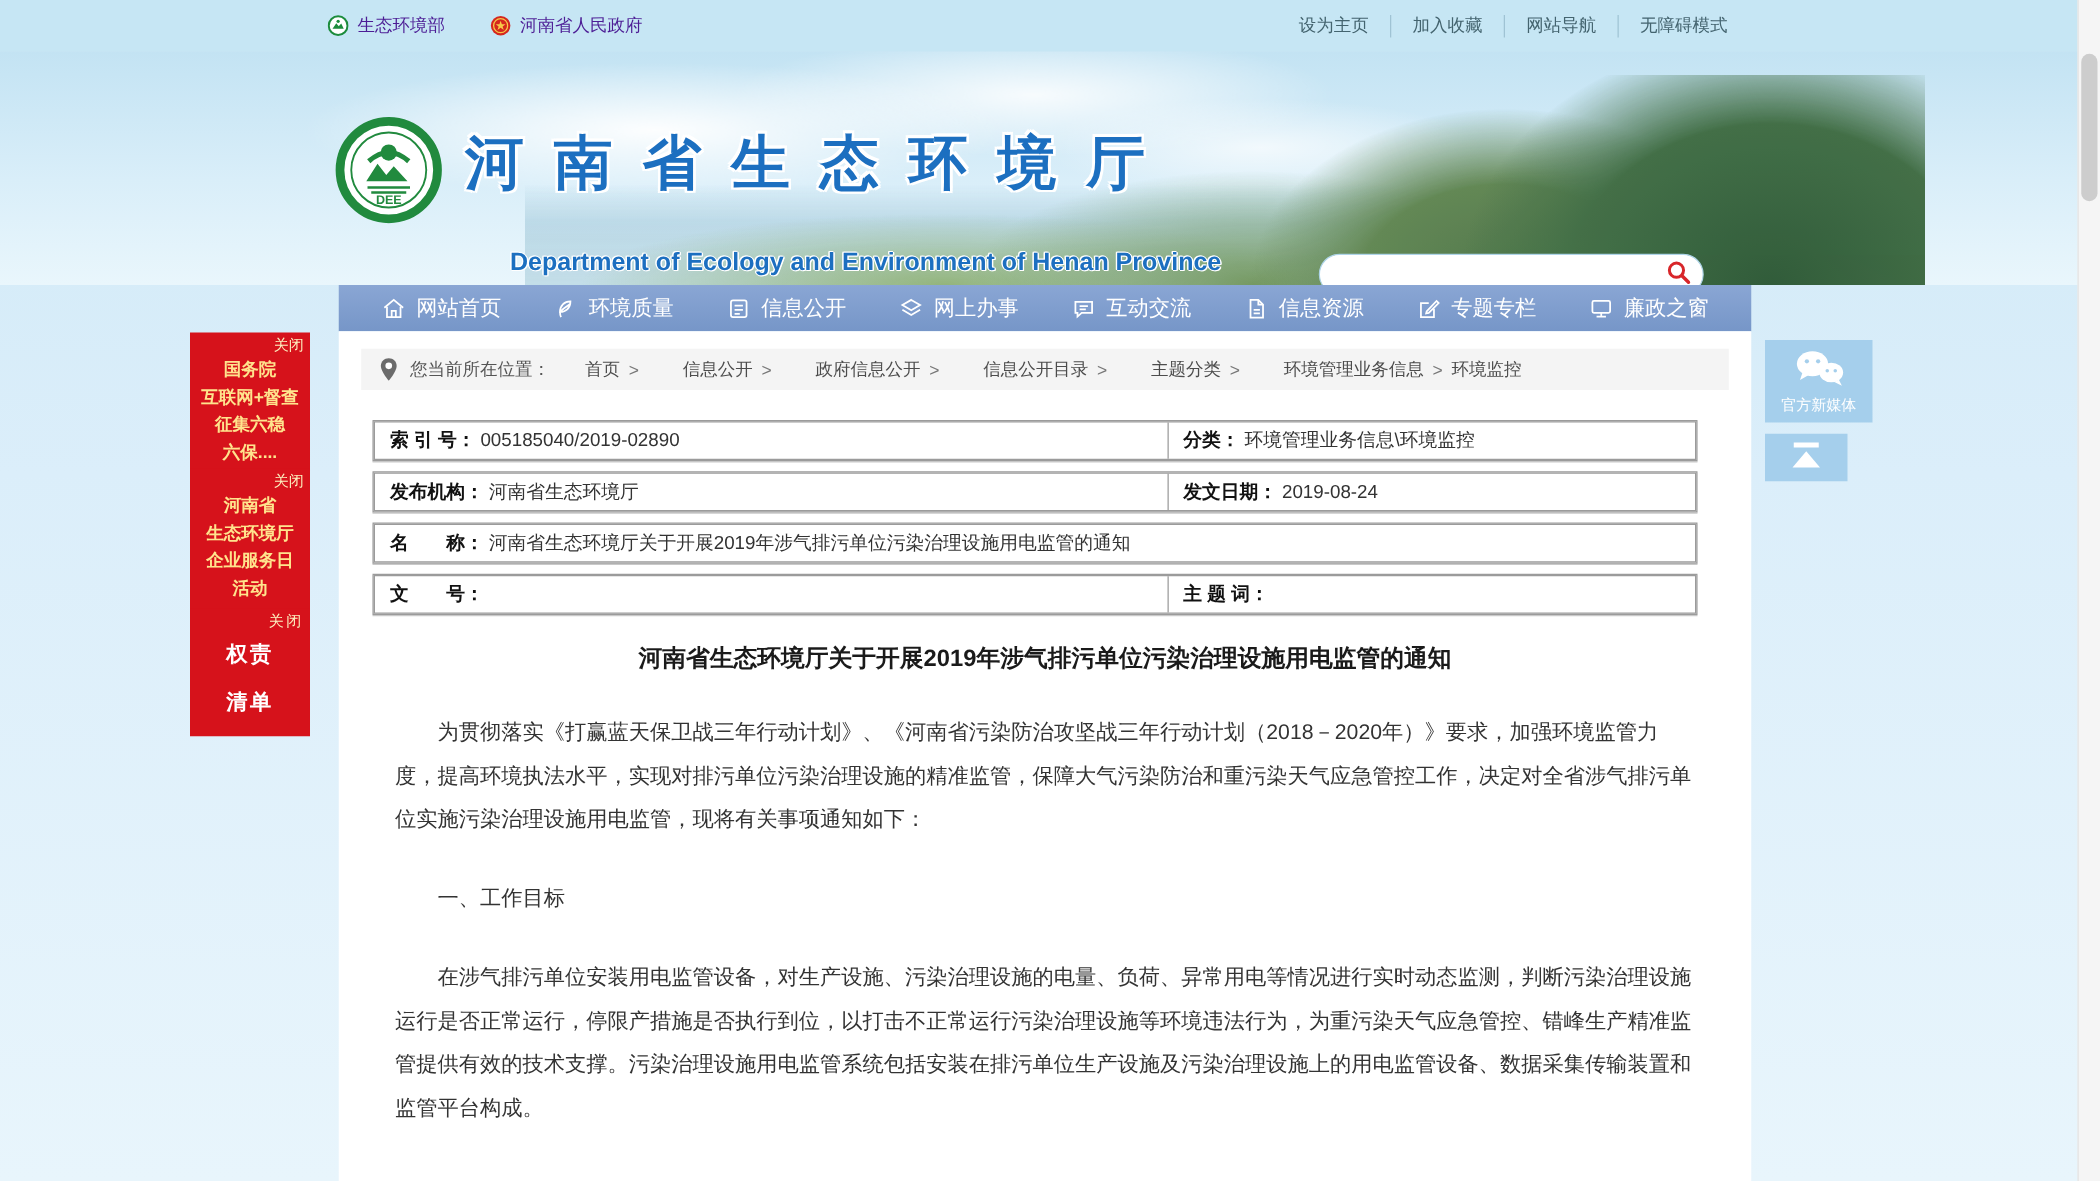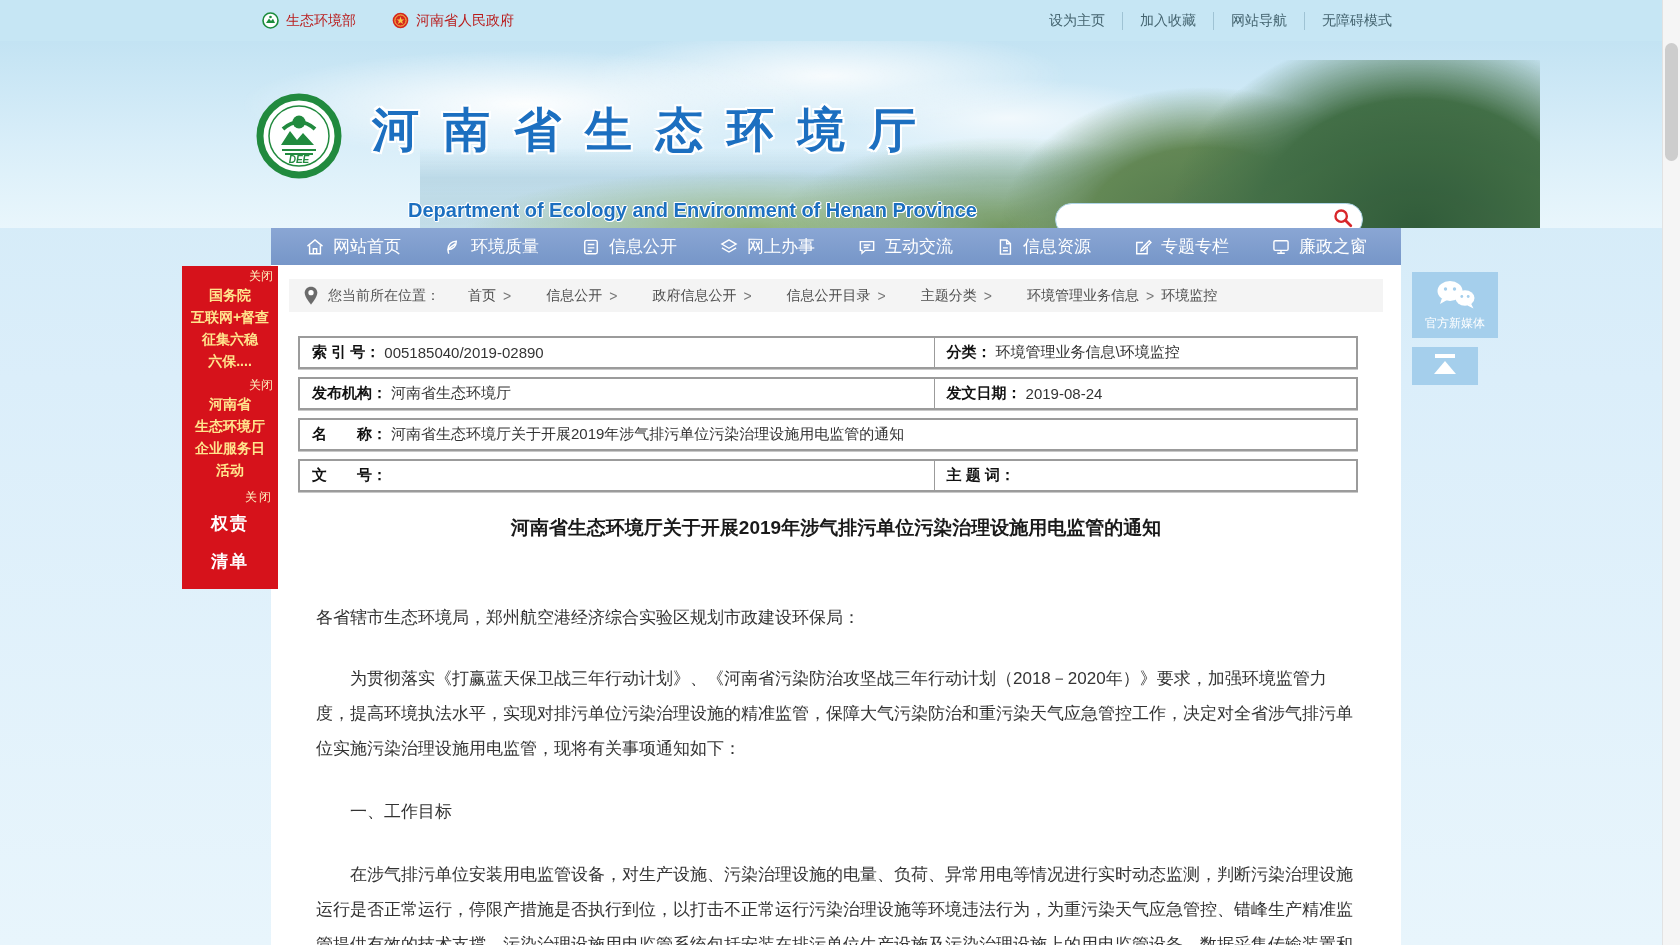--- a/index.html
+++ b/index.html
@@ -11,23 +11,23 @@
     color:#333;
   }
   a { text-decoration:none; cursor:pointer; }
 
   
   .topbar {
     position:absolute; left:0; top:0; width:1680px; height:41px;
     background:#c6e6f4; display:flex; align-items:center;
   }
   .topbar-left { position:absolute; left:262px; display:flex; gap:36px; align-items:center; }
-  .tlink { display:flex; align-items:center; gap:7px; color:#b91c1c; font-size:14px; }
+  .tlink { display:flex; align-items:center; gap:7px; color:#4c1d95; font-size:14px; }
   .ticon svg { display:block; }
-  .topbar-right { position:absolute; right:271px; display:flex; align-items:flex-end; }
+  .topbar-right { position:absolute; right:281px; display:flex; align-items:flex-end; }
   .rlink { color:#44646f; font-size:14px; padding:0 17px; }
   .rlink + .rlink { border-left:1px solid #9fc3d4; }
 
   
   .banner {
     position:absolute; left:0; top:41px; width:1680px; height:187px;
     background:linear-gradient(180deg,#c3e3f3 0%,#d9eef9 55%,#e9f6fc 100%);
     overflow:hidden;
   }
   .banner-clouds {
@@ -39,21 +39,21 @@
   }
   .banner-scenery {
     position:absolute; right:140px; bottom:0; width:1120px; height:168px; opacity:.93;
     background:
       radial-gradient(30% 160% at 89% 100%, #24512c 0%, #38663a 48%, transparent 74%),
       radial-gradient(26% 120% at 70% 100%, #476f3f 0%, #5a8049 40%, transparent 70%),
       radial-gradient(30% 80% at 52% 100%, #6d9357 0%, transparent 68%),
       radial-gradient(42% 55% at 30% 100%, #8db073 0%, transparent 62%),
       linear-gradient(180deg, transparent 52%, rgba(140,185,205,.45) 70%, rgba(165,202,216,.6) 100%);
   }
-  .site-logo { position:absolute; left:256px; top:52px;font-style:italic; }
+  .site-logo { position:absolute; left:268px; top:52px; }
   .site-title {
     position:absolute; left:372px; top:58px;
     font-size:47px; font-weight:bold; color:#1c6fc0; letter-spacing:24px; white-space:nowrap;
     text-shadow:-2px 0 #fff,2px 0 #fff,0 -2px #fff,0 2px #fff,-2px -2px #fff,2px 2px #fff,-2px 2px #fff,2px -2px #fff;
   }
   .site-subtitle {
     position:absolute; left:372px; top:158px;
     font-size:20px; font-weight:bold; color:#1c6fc0; white-space:nowrap;
     text-shadow:-1px 0 #fff,1px 0 #fff,0 -1px #fff,0 1px #fff,-1px -1px #fff,1px 1px #fff;
     margin-left:36px;
@@ -109,21 +109,21 @@
   .article-title {
     margin-top:22px; text-align:center; font-size:19px; font-weight:bold; color:#1a1a1a; line-height:28px;
   }
   .p-salutation { margin-top:58px; }
   .p-body1 { margin-top:26px; text-indent:2em; }
   .p-heading { margin-top:28px; text-indent:2em; }
   .p-body2 { margin-top:28px; text-indent:2em; }
 
   
   .float-box {
-    position:absolute; left:182px; width:96px; background:#d6121b; color:#ffe48d;
+    position:absolute; left:152px; width:96px; background:#d6121b; color:#ffe48d;
     text-align:center; font-size:14px; font-weight:bold; line-height:22px; padding:2px 0 8px 0;
     cursor:pointer;
   }
   .float-close { display:block; text-align:right; padding-right:5px; font-size:12px; font-weight:normal; color:#fdf2c0; line-height:16px; }
   .fb1 { top:266px; min-height:93px; }
   .fb2 { top:375px; min-height:97px; }
   .fb3 { top:487px; min-height:97px; color:#fff; font-size:17px; line-height:38px; letter-spacing:2px; }
 
   
   .wechat-widget {
@@ -358,21 +358,20 @@
         <div class="tcell tcell-right">
           <span class="lbl">主 题 词：</span>
           <span class="val"></span>
         </div>
       </div>
     </div>
   </div>
 
   <div class="article">
     <div class="article-title">河南省生态环境厅关于开展2019年涉气排污单位污染治理设施用电监管的通知</div>
-    <p class="p-salutation">各省辖市生态环境局，郑州航空港经济综合实验区规划市政建设环保局：</p>
     <p class="p-body1">为贯彻落实《打赢蓝天保卫战三年行动计划》、《河南省污染防治攻坚战三年行动计划（2018－2020年）》要求，加强环境监管力度，提高环境执法水平，实现对排污单位污染治理设施的精准监管，保障大气污染防治和重污染天气应急管控工作，决定对全省涉气排污单位实施污染治理设施用电监管，现将有关事项通知如下：</p>
     <p class="p-heading">一、工作目标</p>
     <p class="p-body2">在涉气排污单位安装用电监管设备，对生产设施、污染治理设施的电量、负荷、异常用电等情况进行实时动态监测，判断污染治理设施运行是否正常运行，停限产措施是否执行到位，以打击不正常运行污染治理设施等环境违法行为，为重污染天气应急管控、错峰生产精准监管提供有效的技术支撑。污染治理设施用电监管系统包括安装在排污单位生产设施及污染治理设施上的用电监管设备、数据采集传输装置和监管平台构成。</p>
   </div>
 
 </div>
 
 <div class="float-box fb1">
   <span class="float-close">关闭</span>
   <div>国务院</div>

